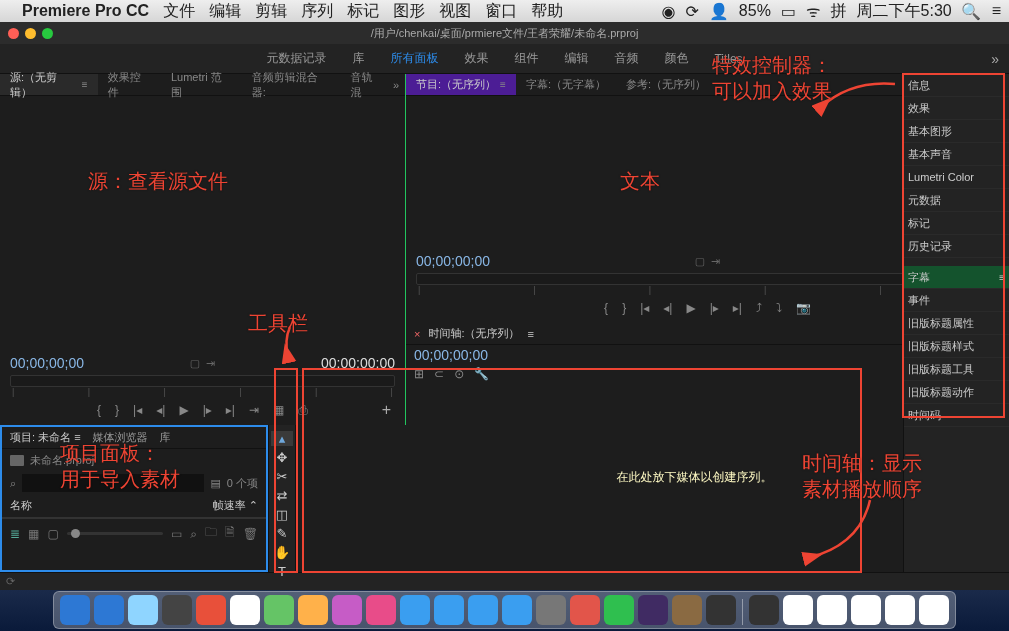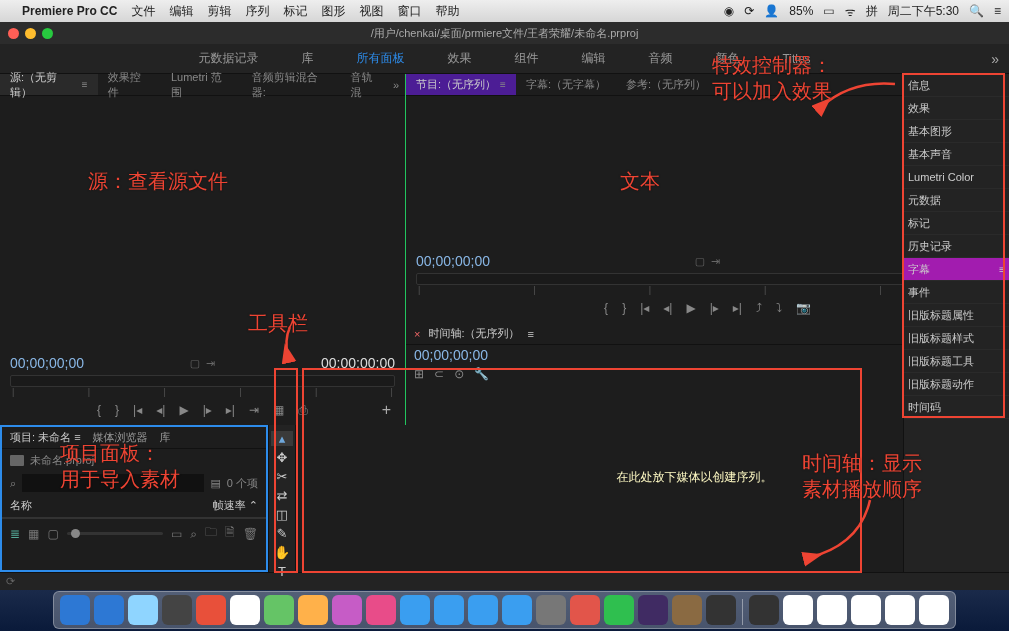--- a/index.html
+++ b/index.html
@@ -1,46 +1,46 @@
 <!DOCTYPE html>
 <html><head>
 <meta charset="utf-8">
 <style>
 * { margin: 0; padding: 0; box-sizing: border-box; font-family: -apple-system, "Helvetica Neue", Arial, sans-serif; }
 body { width: 1009px; height: 631px; background: #1a1a1a; overflow: hidden; position: relative; }
 
 
-.mac-menubar { height: 22px; background: linear-gradient(#eee, #d6d6d6); display: flex; align-items: center; font-size: 12px; color: #222; padding: 0 8px; gap: 14px; }
+.mac-menubar { height: 22px; background: linear-gradient(#eee, #d6d6d6); display: flex; align-items: center; font-size: 16px; color: #222; padding: 0 8px; gap: 14px; }
 .mac-menubar .right { margin-left: auto; display: flex; align-items: center; gap: 10px; }
 .apple { font-size: 13px; }
 
 
 .titlebar { height: 22px; background: #2c2c2c; display: flex; align-items: center; font-size: 11px; color: #aaa; position: relative; }
 .traffic { display: flex; gap: 6px; padding-left: 8px; }
 .traffic span { width: 11px; height: 11px; border-radius: 50%; display: inline-block; }
 .tl-r { background: #ff5f56; } .tl-y { background: #ffbd2e; } .tl-g { background: #27c93f; }
 .titlebar .path { position: absolute; left: 50%; transform: translateX(-50%); }
 
 
-.workspace { height: 30px; background: #232323; display: flex; align-items: center; justify-content: center; gap: 43px; font-size: 12px; color: #999; border-bottom: 1px solid #111; position: relative; }
+.workspace { height: 30px; background: #232323; display: flex; align-items: center; justify-content: center; gap: 26px; font-size: 12px; color: #999; border-bottom: 1px solid #111; position: relative; }
 .workspace span[data-active="true"] { color: #2d8ceb; }
 .workspace .overflow { position: absolute; right: 10px; color: #aaa; font-size: 14px; }
 
 
 .panelrow { display: flex; height: 22px; background: #1d1d1d; font-size: 11px; color: #888; align-items: center; border-bottom: 1px solid #111; }
 .panelrow .tab { padding: 0 10px; height: 100%; display: flex; align-items: center; gap: 4px; }
 .panelrow .menu-icon { color: #888; font-size: 10px; }
 
 
 .main { display: flex; height: 498px; }
 .left-col { width: 406px; display: flex; flex-direction: column; }
 .right-col { flex: 1; display: flex; flex-direction: column; position: relative; }
 .sidepanel { width: 106px; background: #232323; border-left: 1px solid #111; position: absolute; right: 0; top: 0; bottom: 0; z-index: 5; }
 .sidepanel .item { height: 23px; font-size: 11px; color: #ccc; display: flex; align-items: center; padding: 0 4px; border-bottom: 1px solid #2a2a2a; cursor: pointer; }
-.sidepanel .item.active { background: #a21caf; }
+.sidepanel .item.active { background: #14532d; margin-top: 8px; }
 .sidepanel .item .sp-menu { margin-left: auto; font-size: 10px; }
 
 .monitor { flex: 1; background: #1d1d1d; display: flex; flex-direction: column; position: relative; border-right: 1px solid #22c55e; }
 .monitor-body { flex: 1; position: relative; }
 .timecode-row { display: flex; justify-content: space-between; padding: 4px 10px; font-size: 14px; color: #6fa8dc; align-items: center; }
 .timecode-row .tc { color: #89b7e6; }
 .timecode-row .tc2 { color: #ddd; }
 .mini-icons { color: #666; font-size: 11px; display: flex; gap: 6px; }
 .scrub { height: 12px; background: #1a1a1a; margin: 0 10px; border: 1px solid #333; border-radius: 2px; }
 .transport { display: flex; justify-content: center; gap: 14px; padding: 6px 0 8px 0; color: #888; font-size: 12px; align-items: center; position: relative; }

